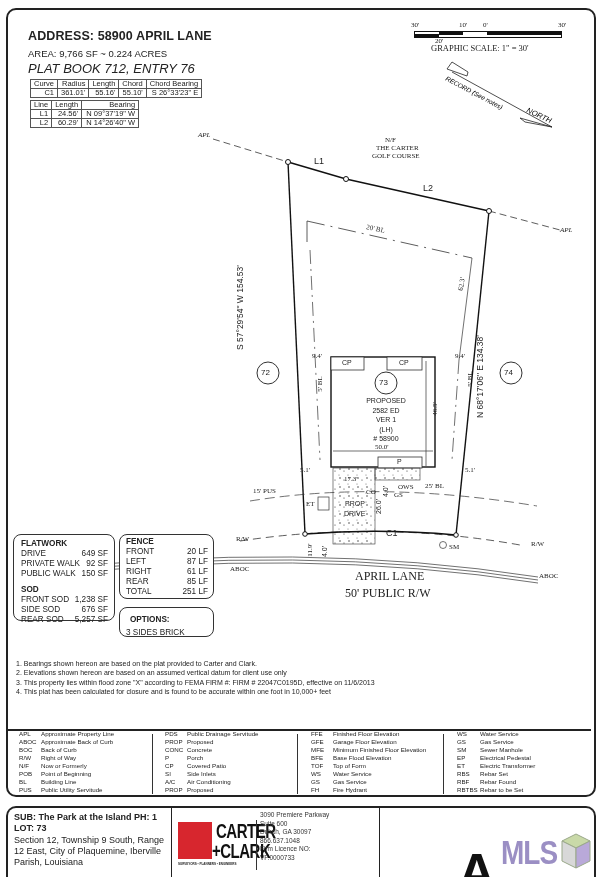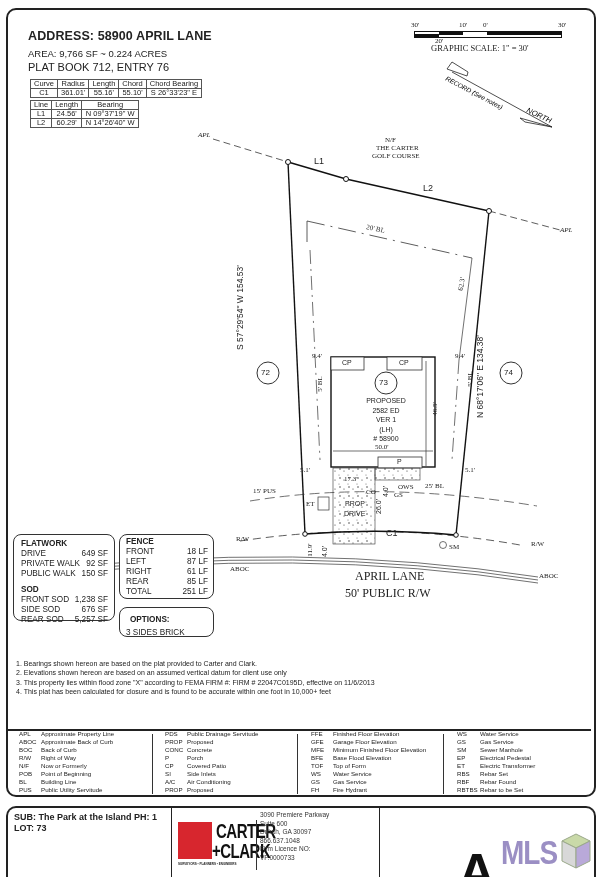--- a/index.html
+++ b/index.html
@@ -2,23 +2,23 @@
 <html><head>
 <meta charset="utf-8">
 <style>
   html,body{margin:0;padding:0;background:#fff;}
   body{width:600px;height:877px;position:relative;overflow:hidden;font-family:"Liberation Sans",sans-serif;color:#222;}
   .frame{position:absolute;border:2px solid #222;border-radius:10px;background:#fff;}
   .abs{position:absolute;}
   .serif{font-family:"Liberation Serif",serif;}
   .addr{left:28px;top:29px;font-weight:bold;font-size:12.5px;letter-spacing:0.1px;}
   .area{left:28px;top:48px;font-size:9.5px;}
-  .platbook{left:28px;top:61px;font-size:11px;}
+  .platbook{left:28px;top:61px;font-size:13px;font-style:italic;}
   table.survey{position:absolute;border-collapse:collapse;font-size:7.5px;background:#fff;}
-  table.survey td{border:1px solid #555;padding:0 3px;line-height:8px;text-align:center;white-space:nowrap;}
+  table.survey td{border:1px solid #555;padding:0 3px;line-height:8px;text-align:right;white-space:nowrap;}
   .box{position:absolute;border:1.3px solid #333;border-radius:8px;background:#fff;font-size:8.2px;}
   .box .h{font-weight:bold;margin-bottom:1px;}
   .box .row{display:flex;justify-content:space-between;line-height:10px;}
   .notes{left:16px;top:659px;font-size:7px;line-height:9.3px;}
   .notes .h{font-weight:bold;font-size:7.4px;}
   .legend{position:absolute;font-size:6.2px;line-height:8px;}
   .legend .r{display:flex;}
   .legend .ab{width:22px;}
   .vline{position:absolute;width:1px;background:#333;}
   .sub{left:14px;top:812px;font-size:9px;line-height:11.3px;width:160px;}
@@ -232,21 +232,21 @@
   <div class="row">
       <span>REAR SOD</span>
       <span>5,257 SF</span>
     </div>
 </div>
 
 <div class="box" style="left:119px;top:534px;width:82px;height:61px;padding:2px 5px 0 6px;">
   <div class="h">FENCE</div>
   <div class="row">
       <span>FRONT</span>
-      <span>18 LF</span>
+      <span>20 LF</span>
     </div>
   <div class="row">
       <span>LEFT</span>
       <span>87 LF</span>
     </div>
   <div class="row">
       <span>RIGHT</span>
       <span>61 LF</span>
     </div>
   <div class="row">
@@ -412,20 +412,21 @@
     </div>
 </div>
 
 <div class="frame" style="left:6px;top:806px;width:586px;height:80px;border-bottom:none;border-radius:10px 10px 0 0;"></div>
 <div class="vline" style="left:171px;top:808px;height:70px;background:#222;"></div>
 <div class="vline" style="left:379px;top:808px;height:70px;background:#222;"></div>
 
 <div class="abs sub">
   <div class="b">SUB: The Park at the Island PH: 1</div>
   <div class="b">LOT:  73</div>
+  <div>Section 12, Township 9 South, Range 12 East, City of Plaquemine, Iberville Parish, Louisiana</div>
 </div>
 
 <div class="abs" style="left:178px;top:822px;width:75px;height:46px;">
   <div class="abs" style="left:0;top:0;width:34px;height:37px;background:#d7262e;"></div>
   <div class="abs" style="left:38px;top:-2px;font-weight:bold;font-size:15px;letter-spacing:-0.5px;transform:scaleY(1.3);transform-origin:top left;color:#111;">CARTER</div>
   <div class="abs" style="left:34px;top:18px;font-weight:bold;font-size:15px;letter-spacing:-0.5px;transform:scaleY(1.3);transform-origin:top left;color:#111;">+CLARK</div>
   <div class="abs" style="left:0;top:40px;font-size:3px;white-space:nowrap;font-weight:bold;">SURVEYORS • PLANNERS • ENGINEERS</div>
 </div>
 <div class="vline" style="left:256px;top:820px;height:50px;"></div>
 <div class="abs firm">

